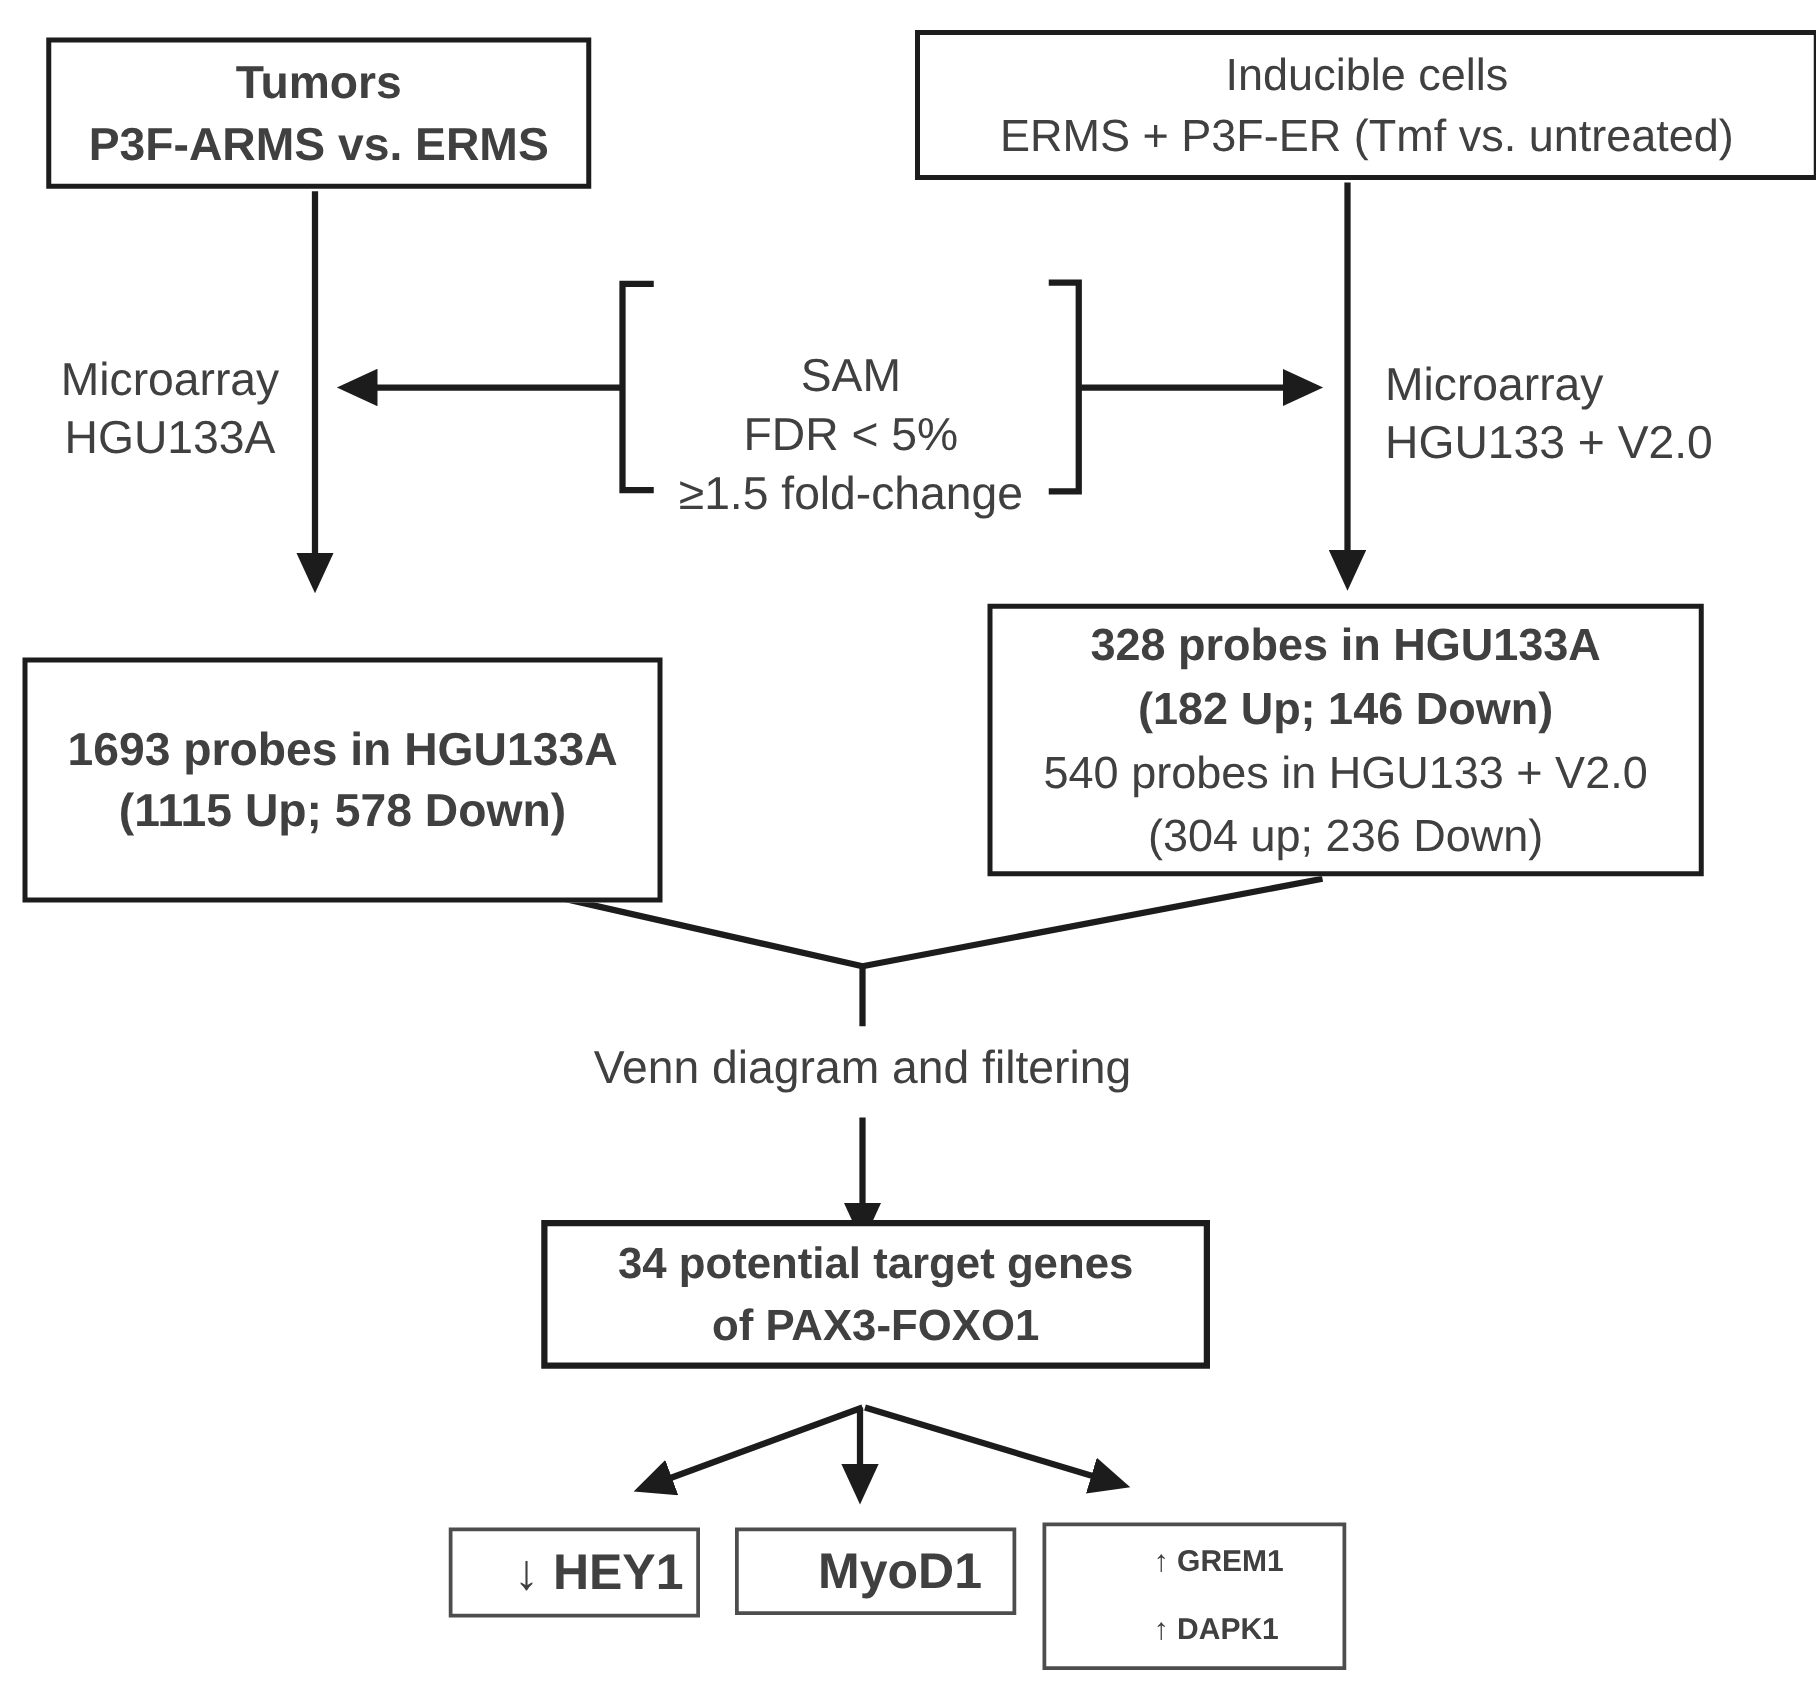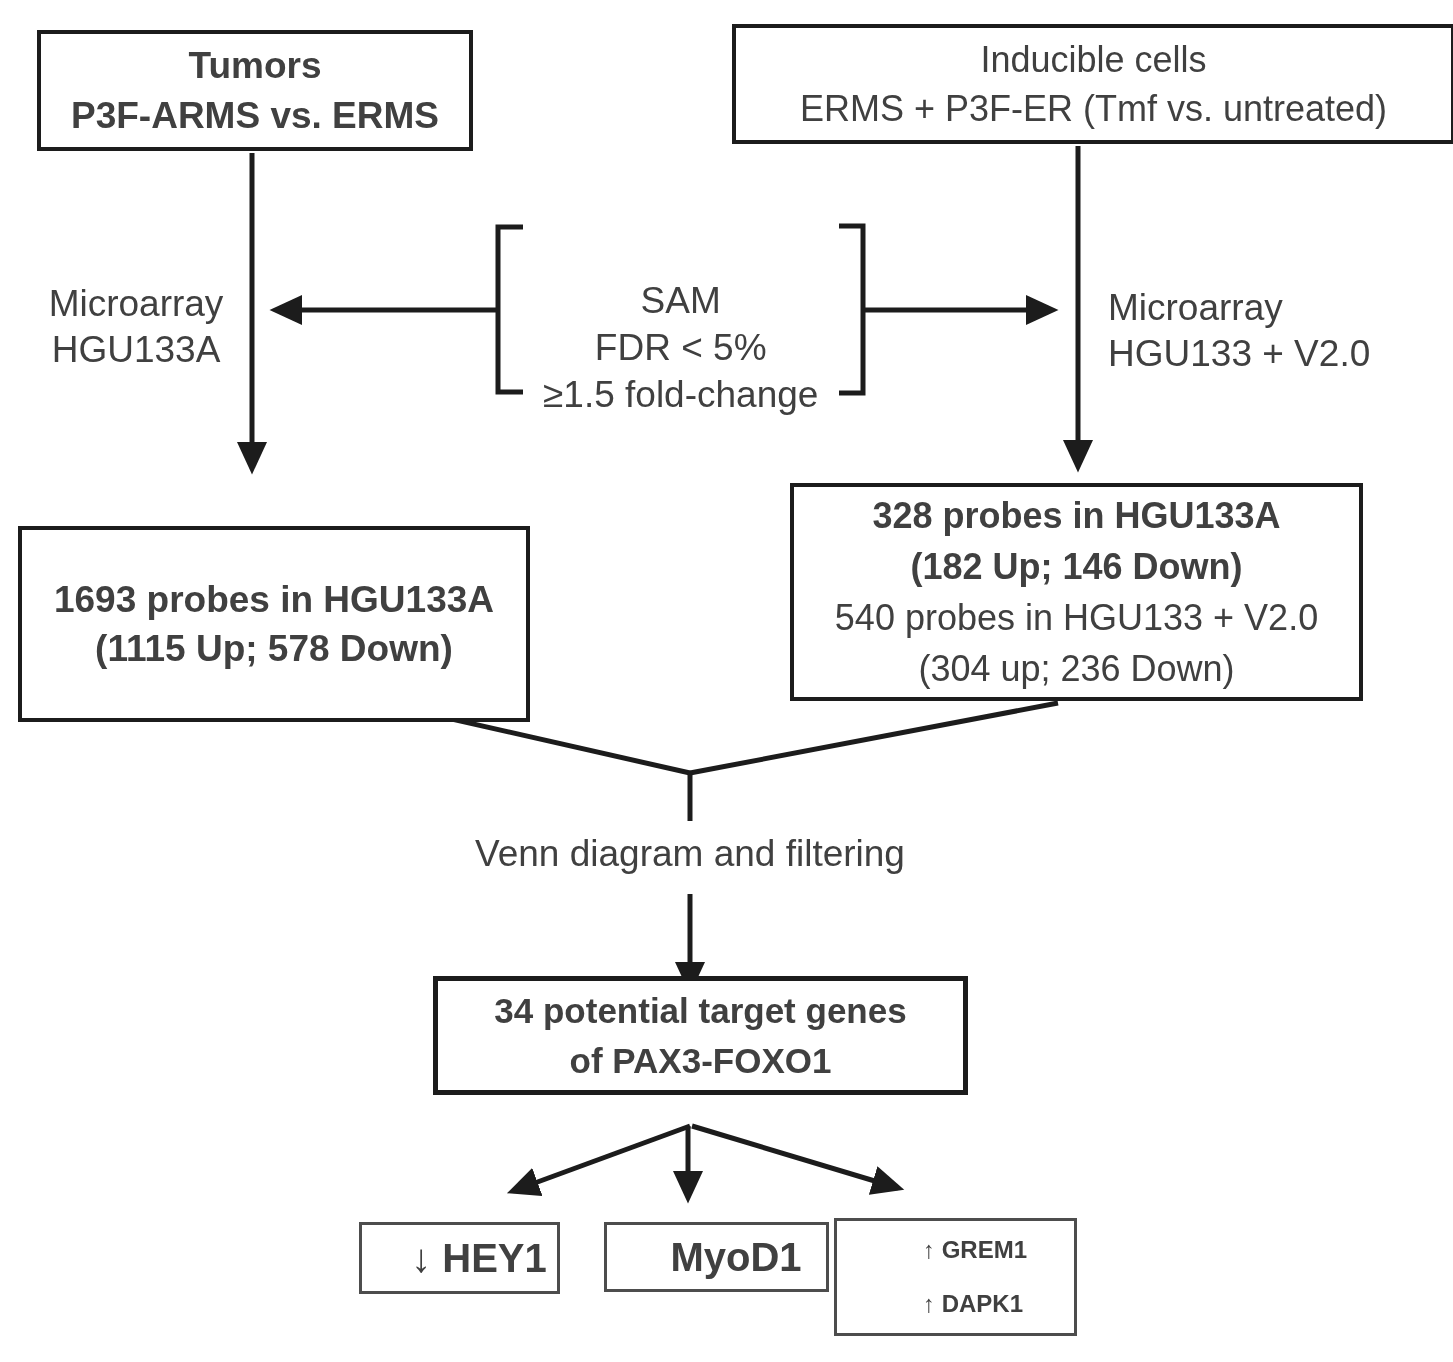--- a/index.html
+++ b/index.html
@@ -48,21 +48,21 @@
 
   
   .small-box{
     position:absolute;box-sizing:border-box;
     border:3px solid #4d4d4d;background:#ffffff;
     display:flex;align-items:center;justify-content:center;
     font-weight:bold;
     padding-left:39px;
   }
   .box-hey1{left:359px;top:1222px;width:201px;height:72px;font-size:40px;}
-  .box-myod1{left:588px;top:1222px;width:225px;height:70px;font-size:40px;margin-left:16px;}
+  .box-myod1{left:588px;top:1222px;width:225px;height:70px;font-size:40px;}
   .box-grem{left:834px;top:1218px;width:243px;height:118px;font-size:24px;}
   .box-grem .inner{width:max-content;text-align:left;line-height:54px;}
 </style>
 </head>
 <body>
 
 <div class="stage">
 
   <svg class="connectors" width="1453" height="1362" viewBox="0 0 1453 1362">
     <defs>

